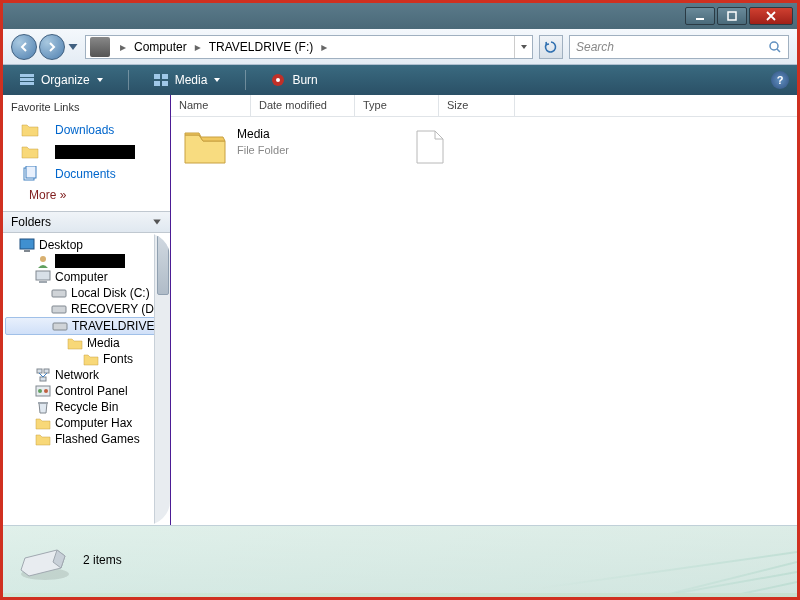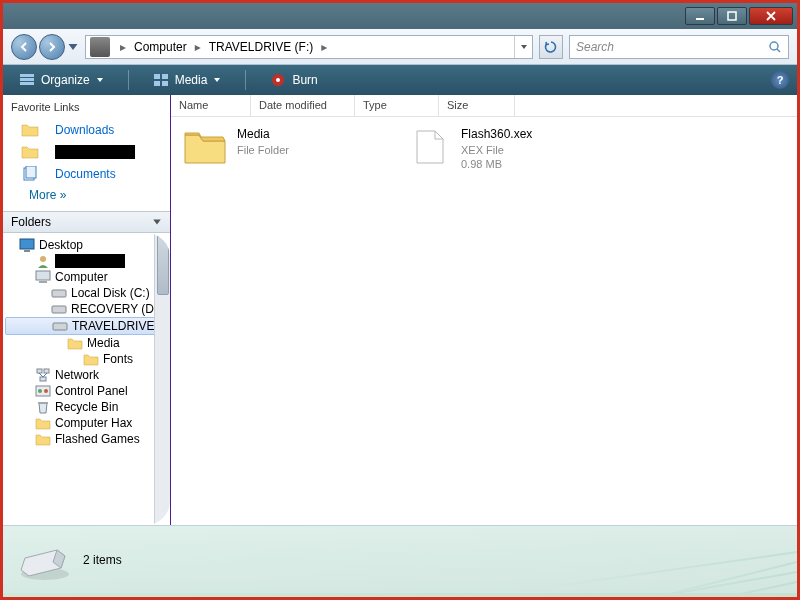--- a/index.html
+++ b/index.html
@@ -28,21 +28,21 @@
 .tool-btn { display: flex; align-items: center; gap: 6px; padding: 3px 8px; cursor: pointer; border-radius: 3px; }
 .tool-drop { width: 8px; height: 8px; }
 .tool-sep { width: 1px; height: 20px; background: rgba(255,255,255,0.3); margin: 0 2px; }
 .help-btn { margin-left: auto; width: 18px; height: 18px; border-radius: 50%; background: radial-gradient(#6090c0,#305080); display:flex; align-items:center; justify-content:center; font-size:11px; font-weight:bold; cursor:pointer; }
 
 .workspace { display: flex; height: 430px; background: #fff; }
 .sidebar { width: 168px; border-right: 1px solid #4c1d95; display: flex; flex-direction: column; font-size: 12px; }
 .fav-section { padding: 6px 8px; }
 .fav-title { color: #333; font-size: 11px; margin-bottom: 6px; }
 .fav-item { display: flex; align-items: center; gap: 16px; padding: 3px 4px 3px 10px; color: #0066cc; cursor: pointer; }
-.fav-item.more { color: #0369a1; padding-left: 18px; }
+.fav-item.more { color: #7f1d1d; padding-left: 18px; }
 .fav-icon { width: 18px; height: 16px; }
 .redact { background: #000; height: 14px; width: 80px; display:inline-block; }
 
 .folders-hdr { background: linear-gradient(#f0f4f8,#e0e8f0); border-top: 1px solid #c0c8d0; border-bottom: 1px solid #c0c8d0; padding: 3px 8px; display:flex; align-items:center; cursor:pointer; }
 .folders-hdr .chev { margin-left:auto; }
 .tree { flex: 1; overflow: hidden; padding: 4px 2px; position: relative; border-radius: 24px; }
 .tree-scroll { position:absolute; right:0; top:0; width:16px; height:100%; background:#e8ecf0; border-left:1px solid #c8d0d8; }
 .tree-thumb { position:absolute; top:2px; left:2px; width:12px; height:60px; background:linear-gradient(#d0d8e0,#b0bcc8); border:1px solid #90a0b0; border-radius:2px; cursor:pointer; }
 .tree-row { display:flex; align-items:center; gap:4px; padding:1px 0; cursor:pointer; white-space:nowrap; }
 .tree-row.sel { background: linear-gradient(#e8f0fc,#d0e0f8); border:1px solid #a0c0e8; border-radius:2px; }
@@ -315,25 +315,20 @@
         <div class="item-text">
           <div>Media</div>
           <div class="item-sub">File Folder</div>
         </div>
       </div>
       <div class="item">
         <svg class="item-icon" viewBox="0 0 48 40">
             <path d="M12 4 L30 4 L38 12 L38 36 L12 36 Z" fill="#fff" stroke="#b8b8b8"></path>
             <path d="M30 4 L30 12 L38 12" fill="none" stroke="#b8b8b8"></path>
           </svg>
-        <div class="item-text">
-          <div>Flash360.xex</div>
-          <div class="item-sub">XEX File</div>
-          <div class="item-sub">0.98 MB</div>
-        </div>
       </div>
     </div>
   </div>
 </div>
 
 <div class="statusbar">
   <svg class="status-icon" viewBox="0 0 56 44">
       <ellipse cx="28" cy="36" rx="24" ry="6" fill="rgba(0,0,0,0.1)"></ellipse>
       <path d="M8 20 L40 12 L48 18 L44 30 L12 38 L4 32 Z" fill="#e8ecf0" stroke="#a0a8b0"></path>
       <path d="M40 12 L48 18 L44 30 L36 24 Z" fill="#c8d0d8" stroke="#a0a8b0"></path>

